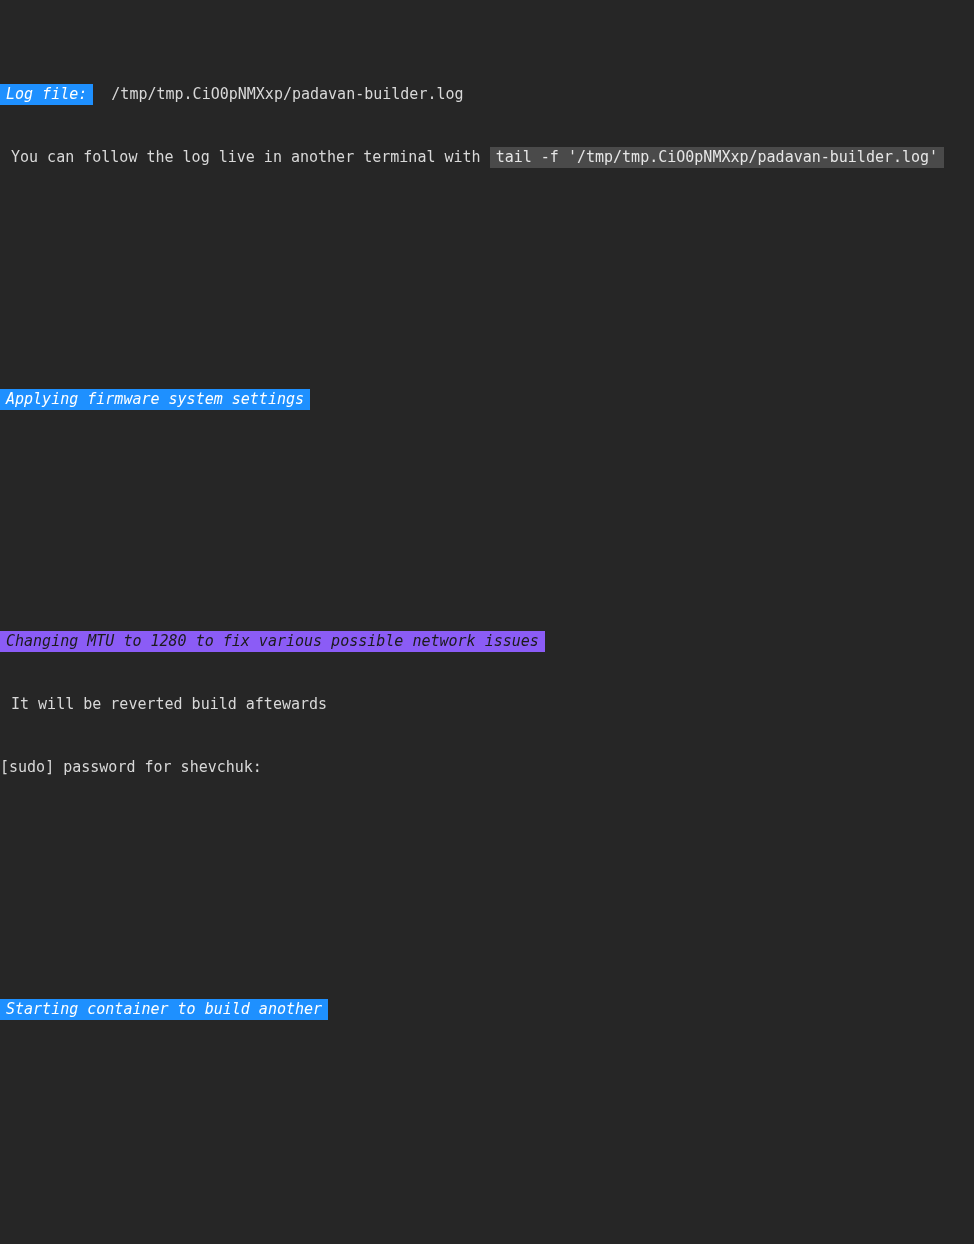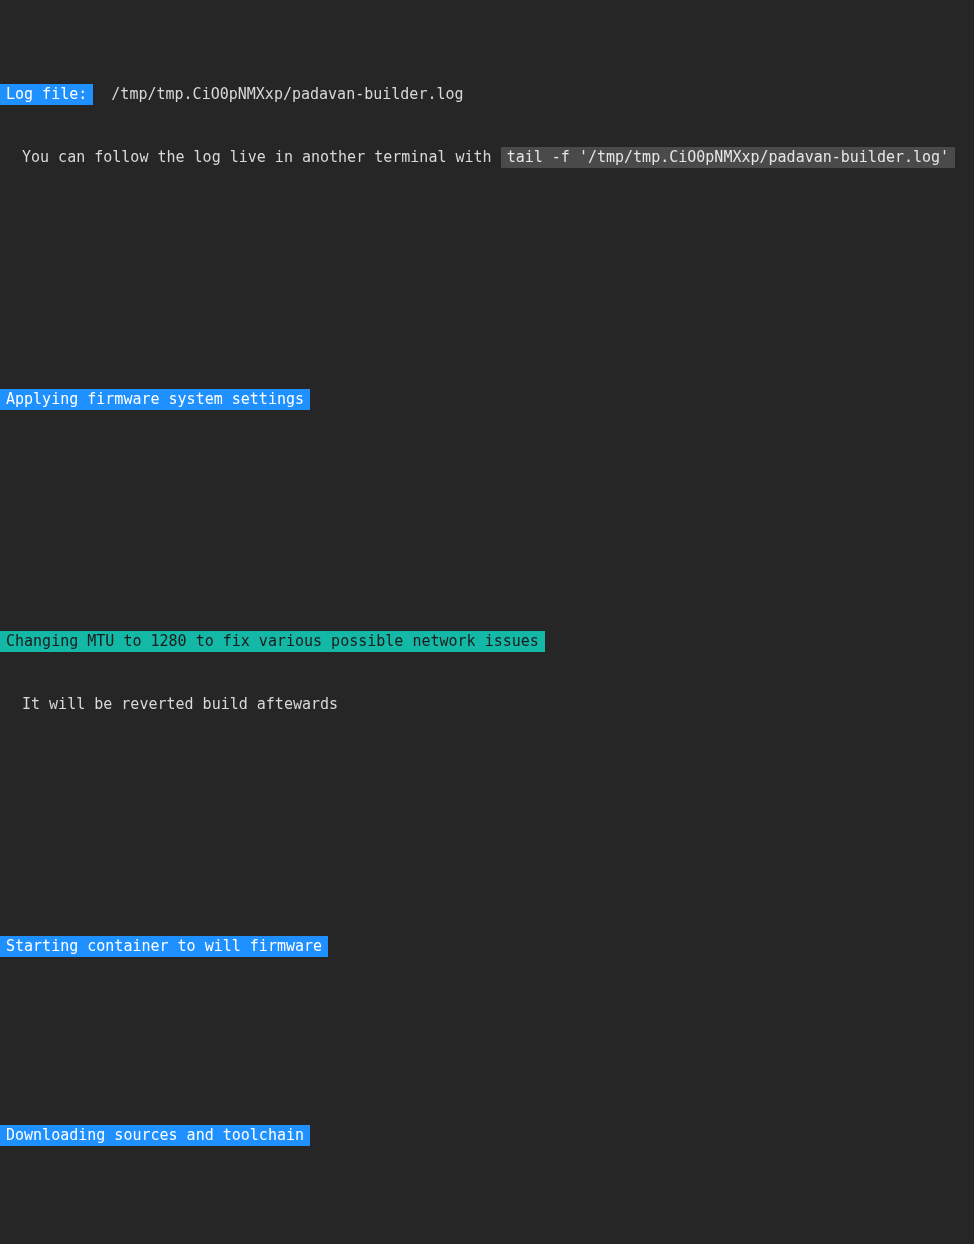--- a/index.html
+++ b/index.html
@@ -23,46 +23,47 @@
     width: 974px;
     height: 1244px;
     padding: 0;
     box-sizing: border-box;
     white-space: pre;
   }
   .line {
     height: 21px;
     line-height: 21px;
     white-space: pre;
-    padding-left: 22px;
+    padding-left: 11px;
     box-sizing: border-box;
     overflow: hidden;
   }
   .line.flush {
     padding-left: 0;
   }
   .blank {
     height: 21px;
   }
   .blank-half {
     height: 11px;
   }
   
   .badge {
     display: inline-block;
     padding: 1px 6px 2px 6px;
     line-height: 19px;
     font-weight: normal;
+    font-style: italic;
   }
   .badge-blue {
     background: #1e90ff;
     color: #ffffff;
   }
   .badge-yellow {
-    background: #14b8a6;
+    background: #8b5cf6;
     color: #1b1b1b;
   }
   
   .code {
     background: #4a4a4a;
     color: #e6e6e6;
     padding: 1px 6px 2px 6px;
     line-height: 19px;
   }
 </style>
@@ -80,31 +81,31 @@
 
   
   <div class="line flush"><span class="badge badge-blue">Applying firmware system settings</span></div>
 
   <div class="blank"></div>
   <div class="blank-half"></div>
 
   
   <div class="line flush"><span class="badge badge-yellow">Changing MTU to 1280 to fix various possible network issues</span></div>
   <div class="line">It will be reverted build aftewards</div>
+  <div class="line flush">[sudo] password for shevchuk:</div>
 
   <div class="blank"></div>
   <div class="blank-half"></div>
 
   
-  <div class="line flush"><span class="badge badge-blue">Starting container to will firmware</span></div>
+  <div class="line flush"><span class="badge badge-blue">Starting container to build another</span></div>
 
   <div class="blank"></div>
 
   
-  <div class="line flush"><span class="badge badge-blue">Downloading sources and toolchain</span></div>
 
   
 
   
   
 
   
 
   
   

